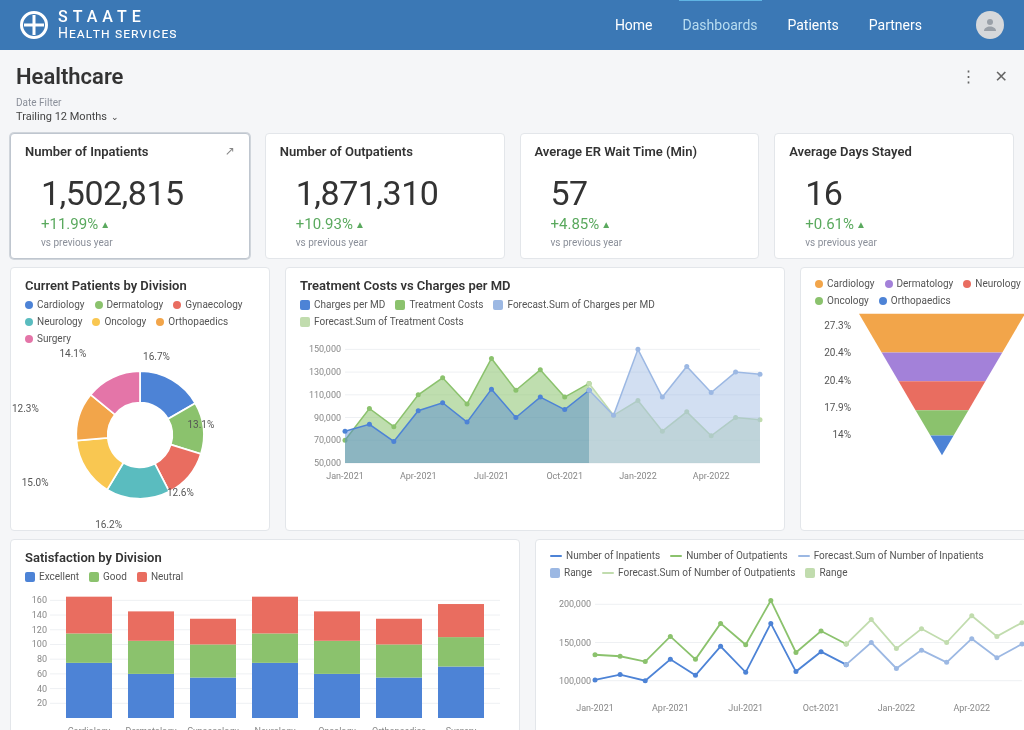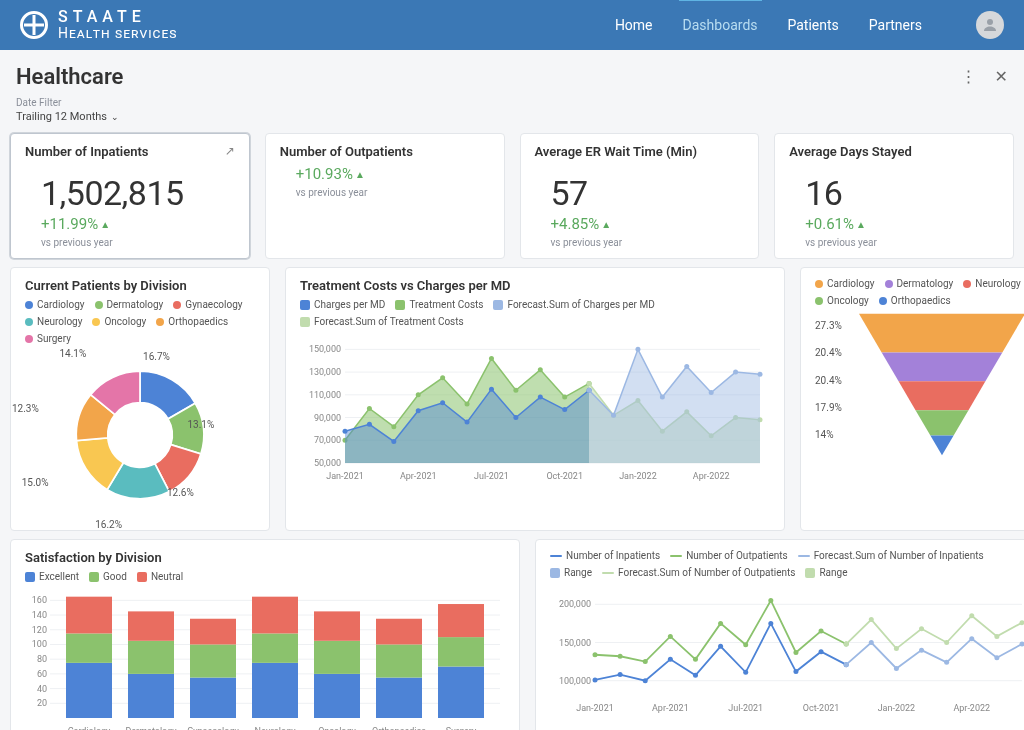--- a/index.html
+++ b/index.html
@@ -97,21 +97,21 @@
 
   svg{display:block;}
   .axis{font-size:9px;fill:#888;}
   .grid-line{stroke:#eef0f3;stroke-width:1;}
 
   .donut-wrap{display:flex;align-items:center;justify-content:center;position:relative;}
   .donut{width:170px;height:170px;}
   .donut-label{position:absolute;font-size:10px;color:#555;}
 
   .funnel-wrap{display:flex;gap:8px;}
-  .funnel-labels{display:flex;flex-direction:column;justify-content:space-between;font-size:10px;color:#555;padding:8px 0 22px;width:36px;}
+  .funnel-labels{display:flex;flex-direction:column;justify-content:space-between;font-size:10px;color:#555;padding:8px 0 22px;width:36px;text-align:right;}
   .funnel{flex:1;}
 
 </style>
 </head>
 <body>
 
 <header>
   <div class="logo">
     <div class="logo-mark"></div>
     <div class="logo-text">
@@ -157,20 +157,21 @@
       <div class="delta">
           <span>+11.99%</span>
           <span class="tri">▲</span>
         </div>
       <div class="sub">vs previous year</div>
     </div>
     <div class="card kpi">
       <div class="head">
           <h3>Number of Outpatients</h3>
         </div>
+      <div class="value">1,871,310</div>
       <div class="delta">
           <span>+10.93%</span>
           <span class="tri">▲</span>
         </div>
       <div class="sub">vs previous year</div>
     </div>
     <div class="card kpi">
       <div class="head">
           <h3>Average ER Wait Time (Min)</h3>
         </div>

